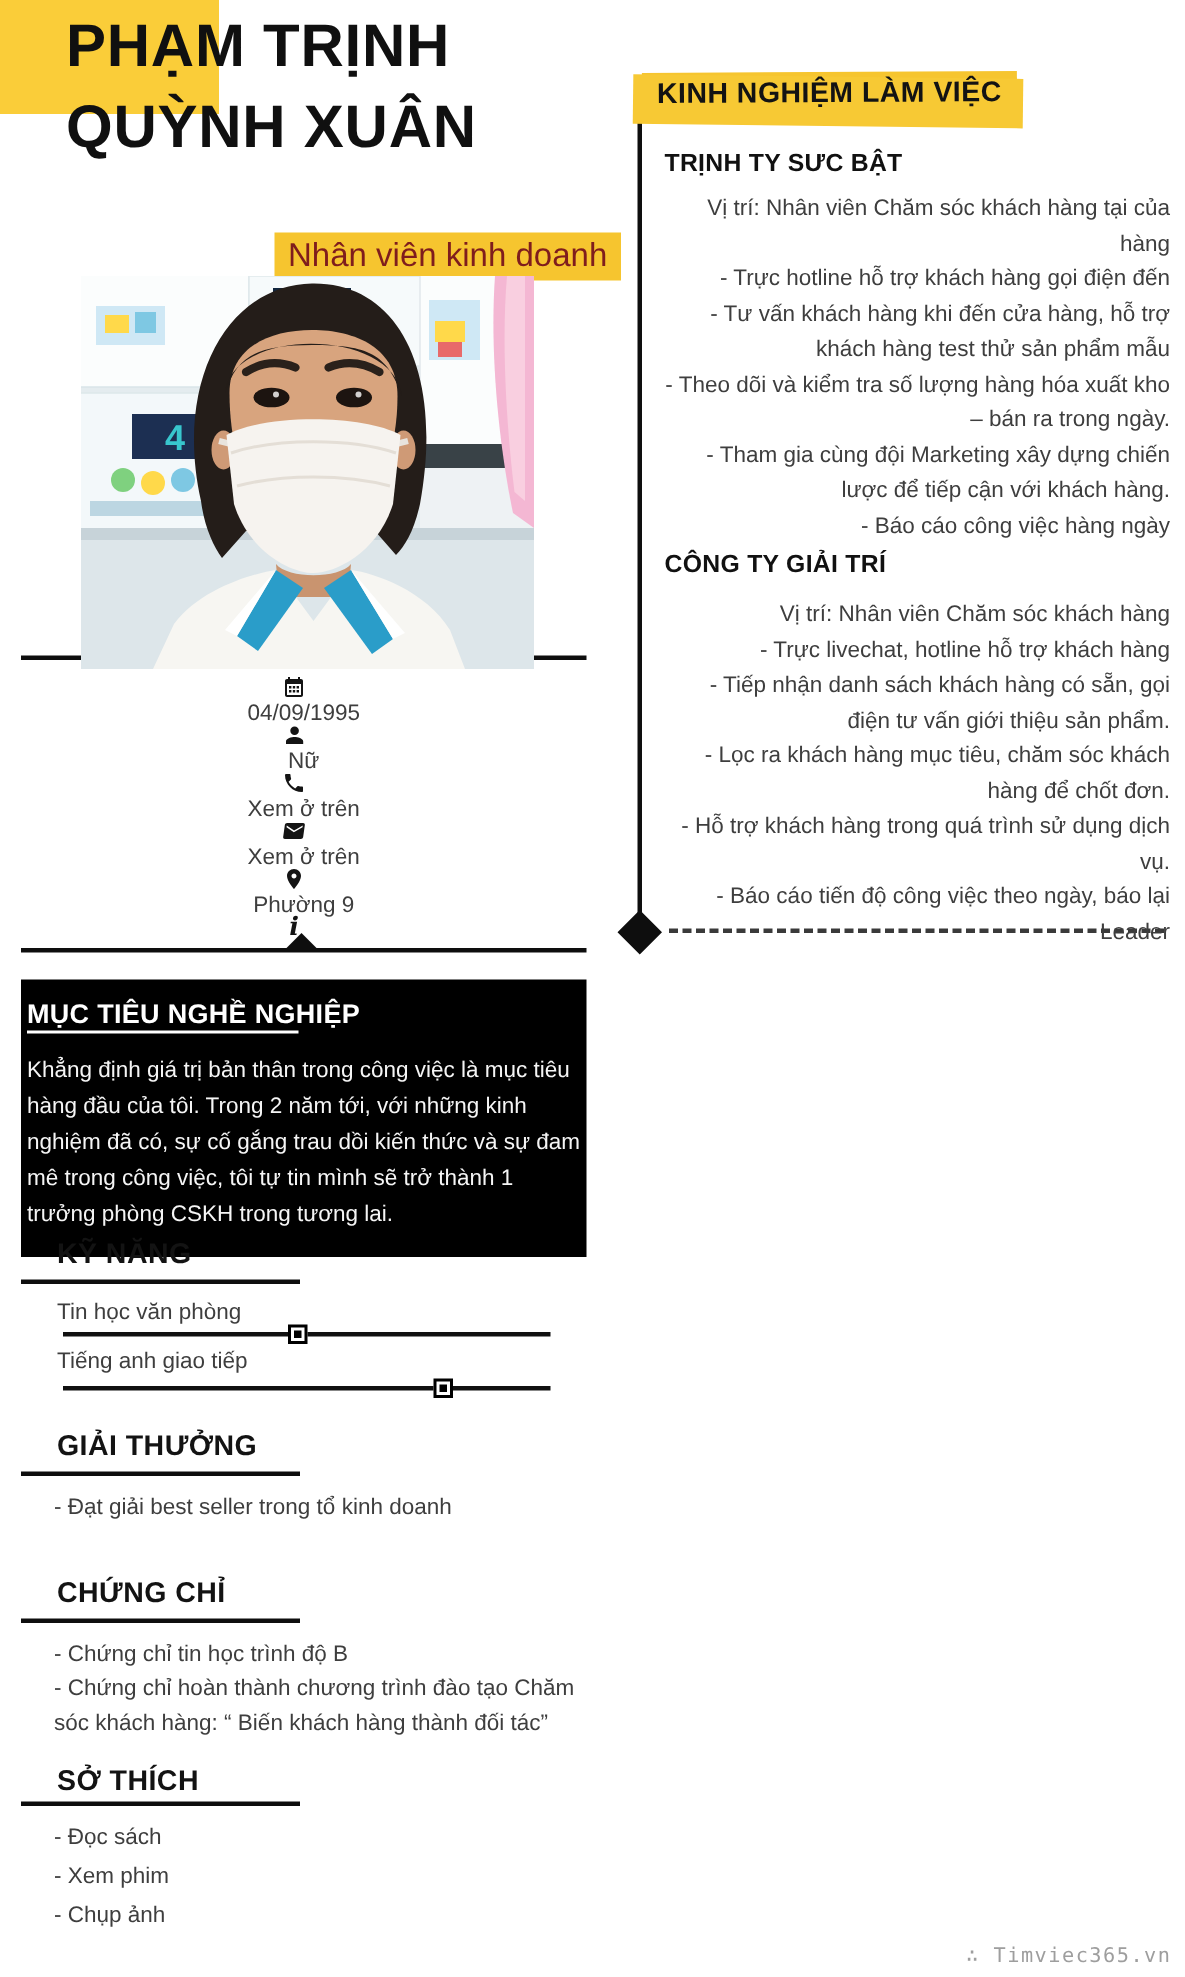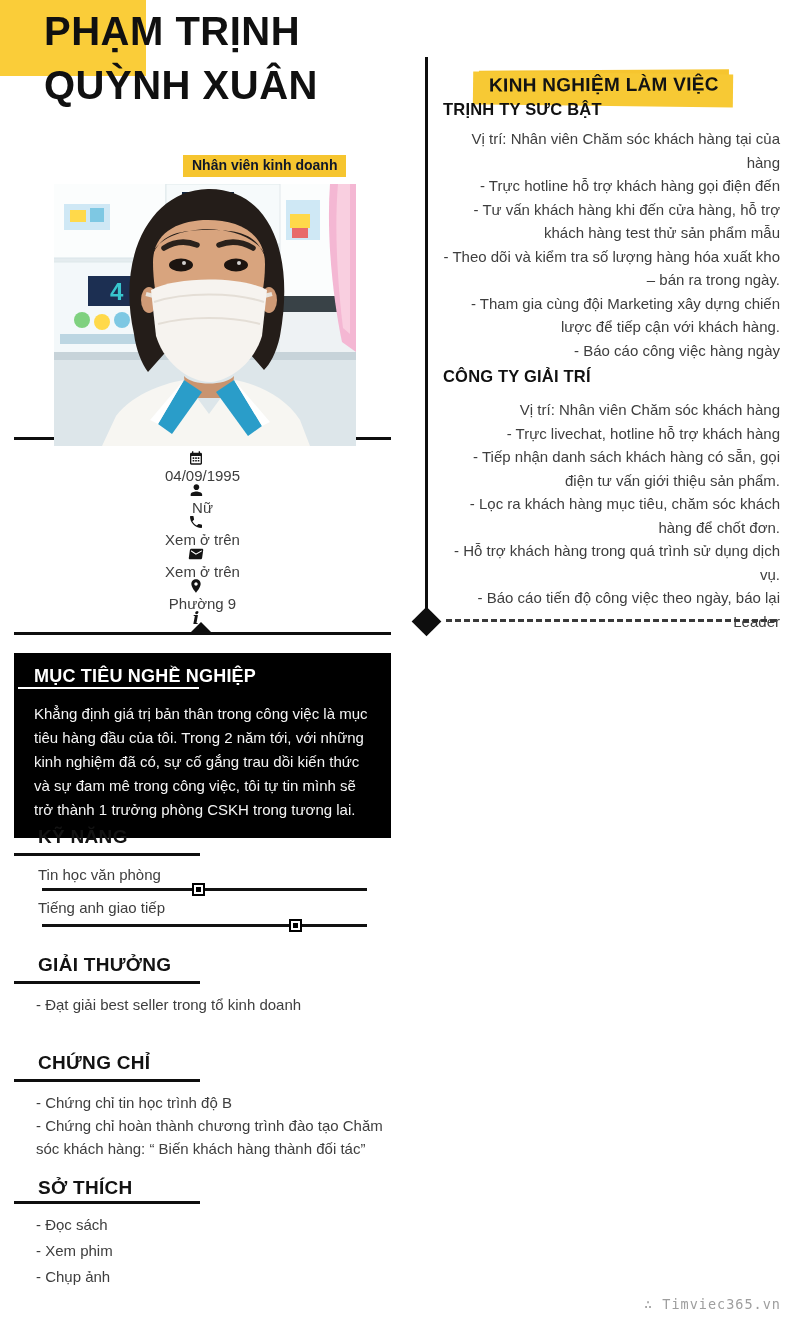--- a/index.html
+++ b/index.html
@@ -2,62 +2,62 @@
 <html><head>
 <meta charset="utf-8">
 <style>
   html,body{margin:0;padding:0;}
   body{background:#e9e9e9;font-family:"Liberation Sans","DejaVu Sans",sans-serif;}
   .page{position:relative;width:790px;height:1318px;background:#ffffff;margin:0 auto;overflow:hidden;}
 
   
   .yellow-block{position:absolute;left:0;top:0;width:146px;height:76px;background:#FACD39;}
   .name{position:absolute;left:44px;top:4px;font-size:40px;line-height:54px;font-weight:700;color:#101010;letter-spacing:.5px;white-space:nowrap;}
-  .job-title{position:absolute;left:183px;top:155px;background:#F6C52F;color:#0f172a;font-size:14px;padding:2px 9px 4px;white-space:nowrap;font-weight:bold;}
+  .job-title{position:absolute;left:183px;top:155px;background:#F6C52F;color:#7f1d1d;font-size:22px;padding:2px 9px 4px;white-space:nowrap;}
 
   
   .photo{position:absolute;left:54px;top:184px;width:302px;height:262px;z-index:2;}
 
   
   .rule{position:absolute;background:#0e0e0e;height:3px;}
   .rule-top{left:14px;top:437px;width:377px;z-index:1;}
   .rule-mid{left:14px;top:632px;width:377px;}
   .tri-up{position:absolute;left:176px;top:-10px;width:0;height:0;border-left:11px solid transparent;border-right:11px solid transparent;border-bottom:11px solid #0e0e0e;}
 
   
   .info-list{position:absolute;left:36px;top:449px;width:320px;}
   .info-row{display:flex;align-items:center;height:32px;flex-direction:column;}
   .info-row .ic{width:18px;height:18px;flex:0 0 18px;display:flex;align-items:center;justify-content:center;}
   .info-row .ic svg{width:16px;height:16px;fill:#141414;}
   .info-row .tx{margin-left:13px;font-size:15px;color:#3e3e3e;}
   .info-i{font-family:"DejaVu Serif",serif;font-style:italic;font-weight:700;font-size:17px;color:#141414;line-height:1;}
 
   
-  .objective{position:absolute;left:14px;top:653px;width:377px;box-sizing:border-box;background:#000;color:#fff;padding:10px 20px 16px;}
+  .objective{position:absolute;left:14px;top:653px;width:377px;box-sizing:border-box;background:#000;color:#fff;padding:10px 4px 16px;}
   .objective h2{margin:0;font-size:18px;line-height:26px;font-weight:700;letter-spacing:.2px;}
   .obj-underline{position:absolute;left:4px;top:34px;width:181px;height:2px;background:#fff;}
   .objective p{margin:13px 0 0;font-size:15px;line-height:24px;color:#f5f5f5;}
 
   
   .sec-h{position:absolute;left:38px;font-size:19px;font-weight:700;color:#131313;letter-spacing:.3px;white-space:nowrap;}
   .sec-u{position:absolute;left:14px;width:186px;height:3px;background:#0e0e0e;}
   .sec-items{position:absolute;left:36px;font-size:15px;line-height:23px;color:#3e3e3e;}
 
   
   .skill-label{position:absolute;left:38px;font-size:15px;color:#3e3e3e;}
   .slider{position:absolute;left:42px;width:325px;height:13px;}
   .slider .line{position:absolute;left:0;right:0;top:5px;height:3px;background:#111;}
   .slider .marker{position:absolute;top:0;width:13px;height:13px;box-sizing:border-box;background:#fff;border:2px solid #000;}
   .slider .marker::after{content:"";position:absolute;inset:2px;background:#000;}
 
   
   .vline{position:absolute;left:425px;top:57px;width:3px;height:553px;background:#0e0e0e;}
   .diamond{position:absolute;left:416px;top:611px;width:21px;height:21px;background:#0e0e0e;transform:rotate(45deg);}
   .dashline{position:absolute;left:446px;top:619px;width:330px;height:0;border-top:3px dashed #3a3a3a;}
-  .exp-title{position:absolute;left:428px;top:70px;width:352px;text-align:center;}
+  .exp-title{position:absolute;left:428px;top:48px;width:352px;}
   .highlight{position:relative;display:inline-block;background:#F6C52F;padding:4px 10px 6px;transform:rotate(-.3deg);}
   .highlight::before{content:"";position:absolute;left:-6px;right:-4px;top:3px;bottom:-4px;background:#F7C934;transform:rotate(1deg);z-index:0;}
   .highlight .ht{position:relative;z-index:1;font-size:19px;font-weight:700;color:#131313;letter-spacing:.3px;white-space:nowrap;}
   .co-name{position:absolute;left:443px;font-size:16.5px;font-weight:700;color:#111;letter-spacing:.2px;white-space:nowrap;}
   .co-body{position:absolute;left:443px;width:337px;font-size:15px;line-height:23.5px;color:#3e3e3e;text-align:right;}
 
   
   .watermark{position:absolute;right:9px;bottom:6px;font-family:"DejaVu Sans Mono",monospace;font-size:13.5px;color:#9e9e9e;letter-spacing:1px;}
 </style>
 </head>

